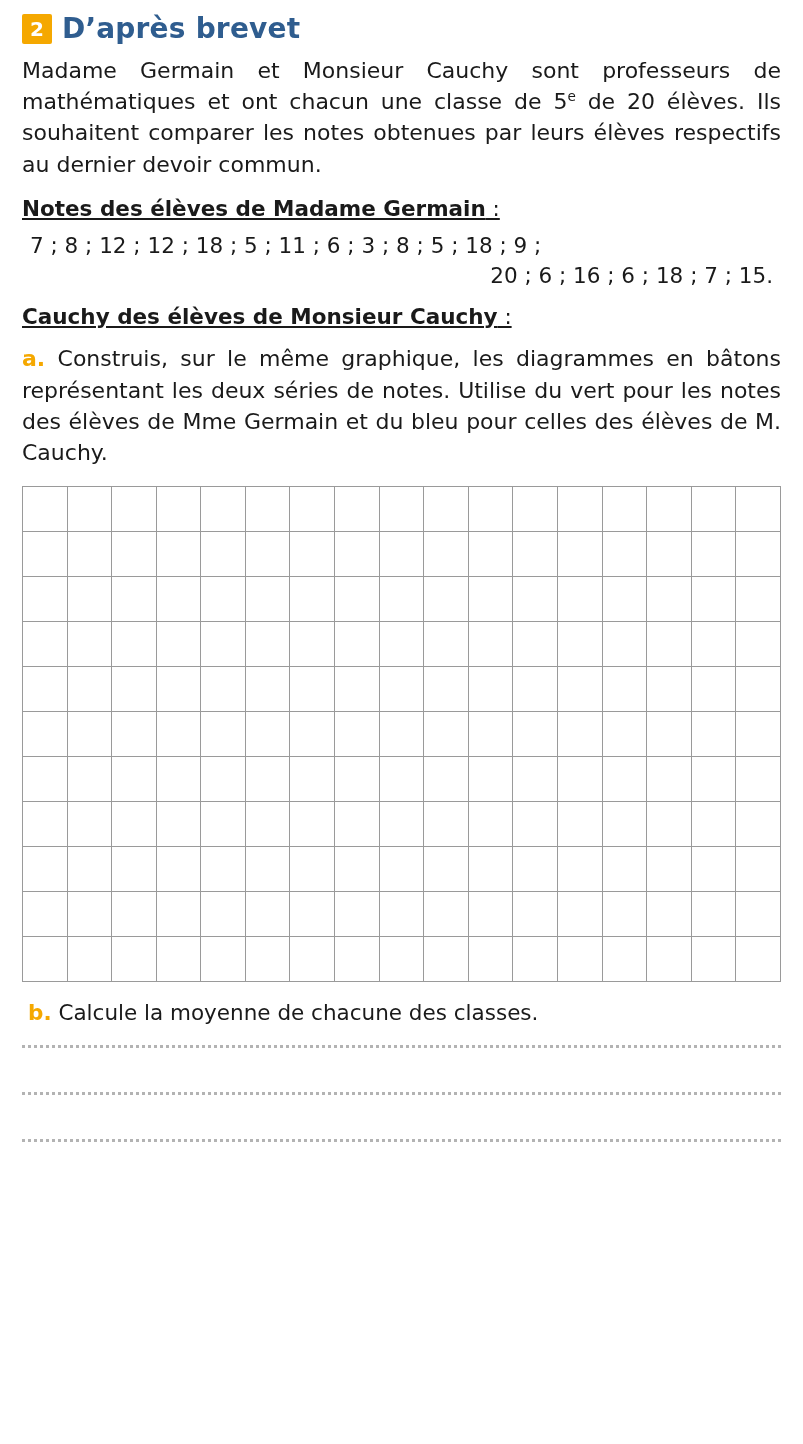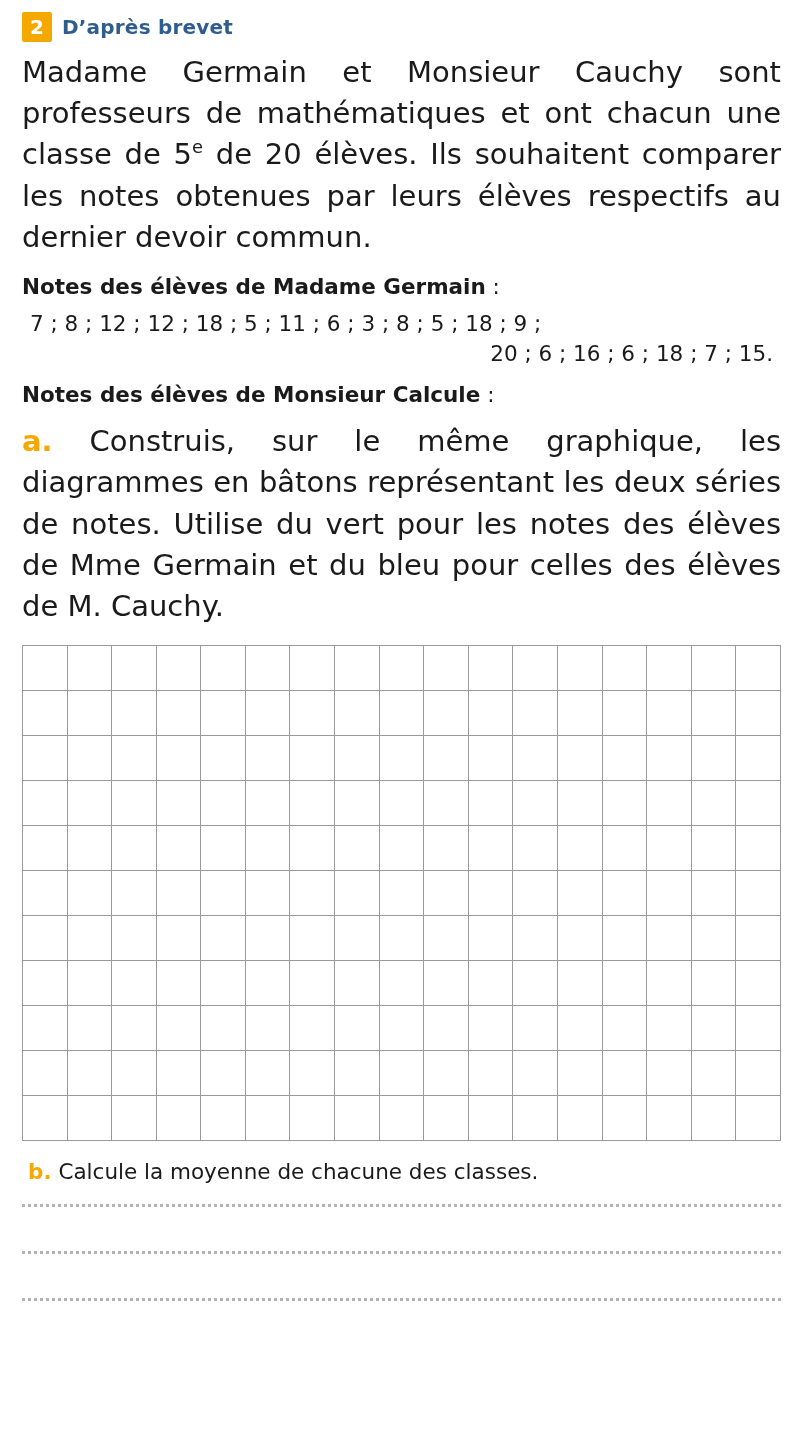--- a/index.html
+++ b/index.html
@@ -40,27 +40,27 @@
     display: flex;
     align-items: center;
     justify-content: center;
     border-radius: 2px;
     margin-right: 10px;
     flex: none;
   }
   .ex-title {
     color: #2f5d8f;
     font-weight: bold;
-    font-size: 20px;
+    font-size: 28px;
     letter-spacing: 0.2px;
   }
 
   
   p.body-text {
-    font-size: 29px;
+    font-size: 22px;
     line-height: 1.42;
     text-align: justify;
     text-justify: inter-word;
     margin: 0 0 14px 0;
     hyphens: auto;
   }
   p.body-text:last-child { margin-bottom: 0; }
   sup.exp {
     font-size: 0.62em;
     vertical-align: super;
@@ -68,20 +68,21 @@
   }
 
   .notes-block {
     margin: 0 0 12px 0;
   }
   .notes-head {
     font-size: 21.5px;
     line-height: 1.35;
     margin: 6px 0 1px 0;
     font-weight: bold;
+    text-decoration: underline;
   }
   .notes-head .colon { font-weight: normal; }
   .notes-values {
     font-size: 21.5px;
     line-height: 1.38;
     margin: 8px;
     text-align: justify;
     text-justify: inter-word;
   }
   .notes-values span.lastline {
@@ -139,21 +140,21 @@
 
   <p class="body-text"><span>Madame Germain et Monsieur Cauchy sont professeurs de mathématiques et ont chacun une classe de 5</span><sup class="exp">e</sup><span> de 20 élèves. Ils souhaitent comparer les notes obtenues par leurs élèves respectifs au dernier devoir commun.</span></p>
 
   <div class="notes-block">
     <p class="notes-head"><span>Notes des élèves de Madame Germain</span><span class="colon"> :</span></p>
     <p class="notes-values"><span>7 ; 8 ; 12 ; 12 ; 18 ; 5 ; 11 ; 6 ; 3 ; 8 ; 5 ; 18 ; 9 ;</span>
       <span class="lastline">20 ; 6 ; 16 ; 6 ; 18 ; 7 ; 15.</span></p>
   </div>
 
   <div class="notes-block">
-    <p class="notes-head"><span>Notes des élèves de Monsieur Calcule</span><span class="colon"> :</span></p>
+    <p class="notes-head"><span>Cauchy des élèves de Monsieur Cauchy</span><span class="colon"> :</span></p>
     <p class="notes-values">
       </p>
   </div>
 
   <p class="body-text"><span class="q-letter">a.</span><span> Construis, sur le même graphique, les diagrammes en bâtons représentant les deux séries de notes. Utilise du vert pour les notes des élèves de Mme Germain et du bleu pour celles des élèves de M. Cauchy.</span></p>
 
   <div class="grid-wrap">
     <table class="grid">
       <tbody id="grid-body">
           <tr>

